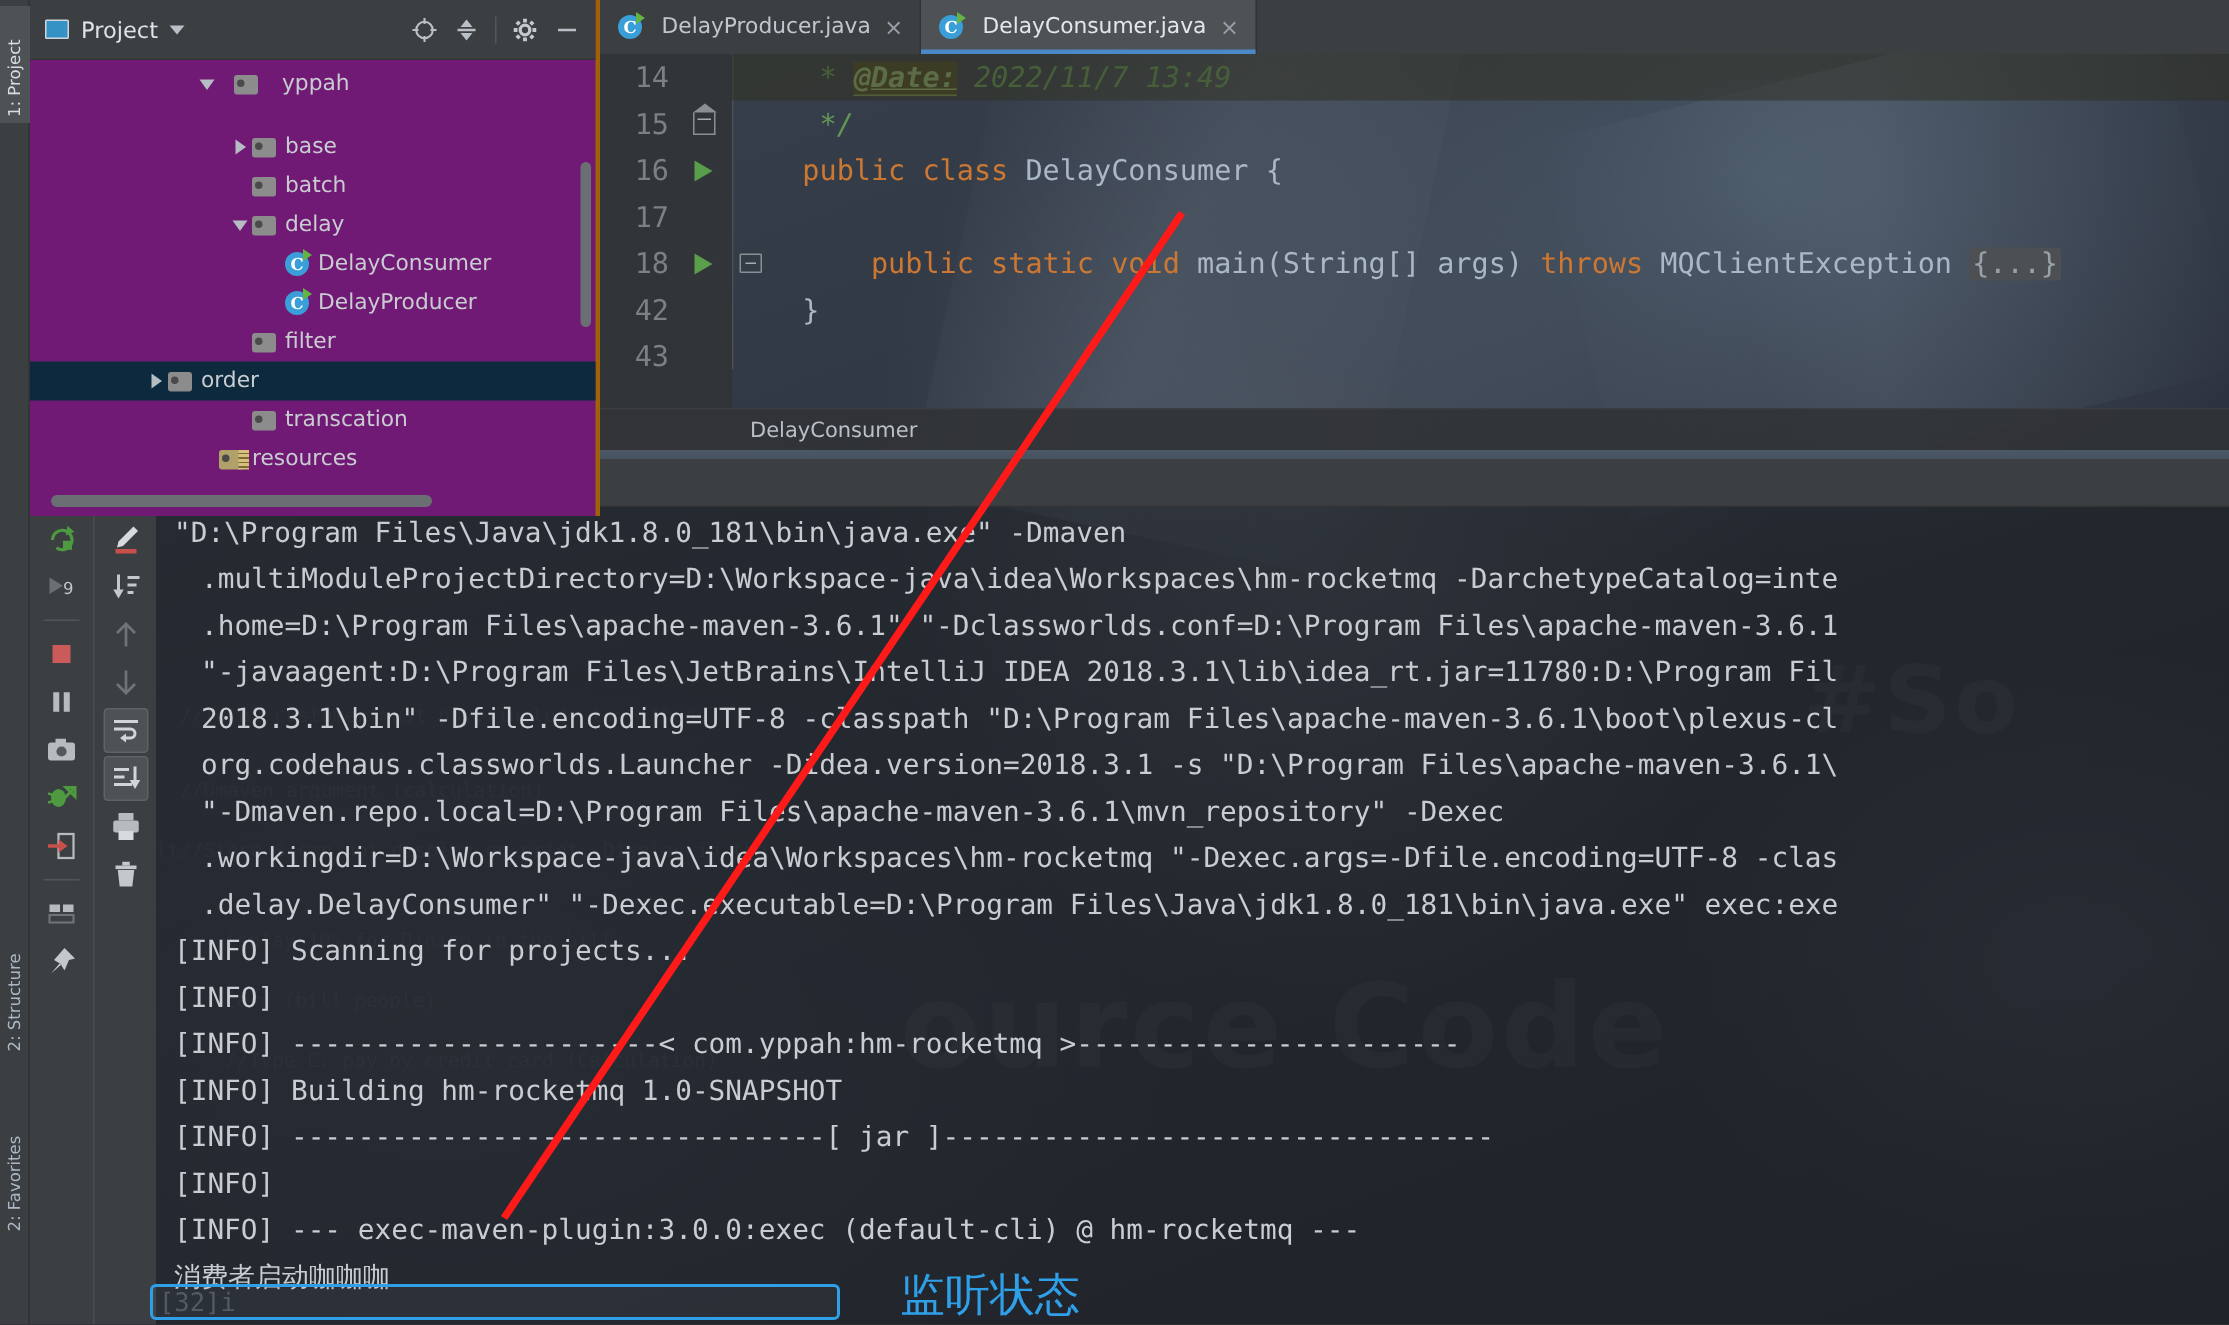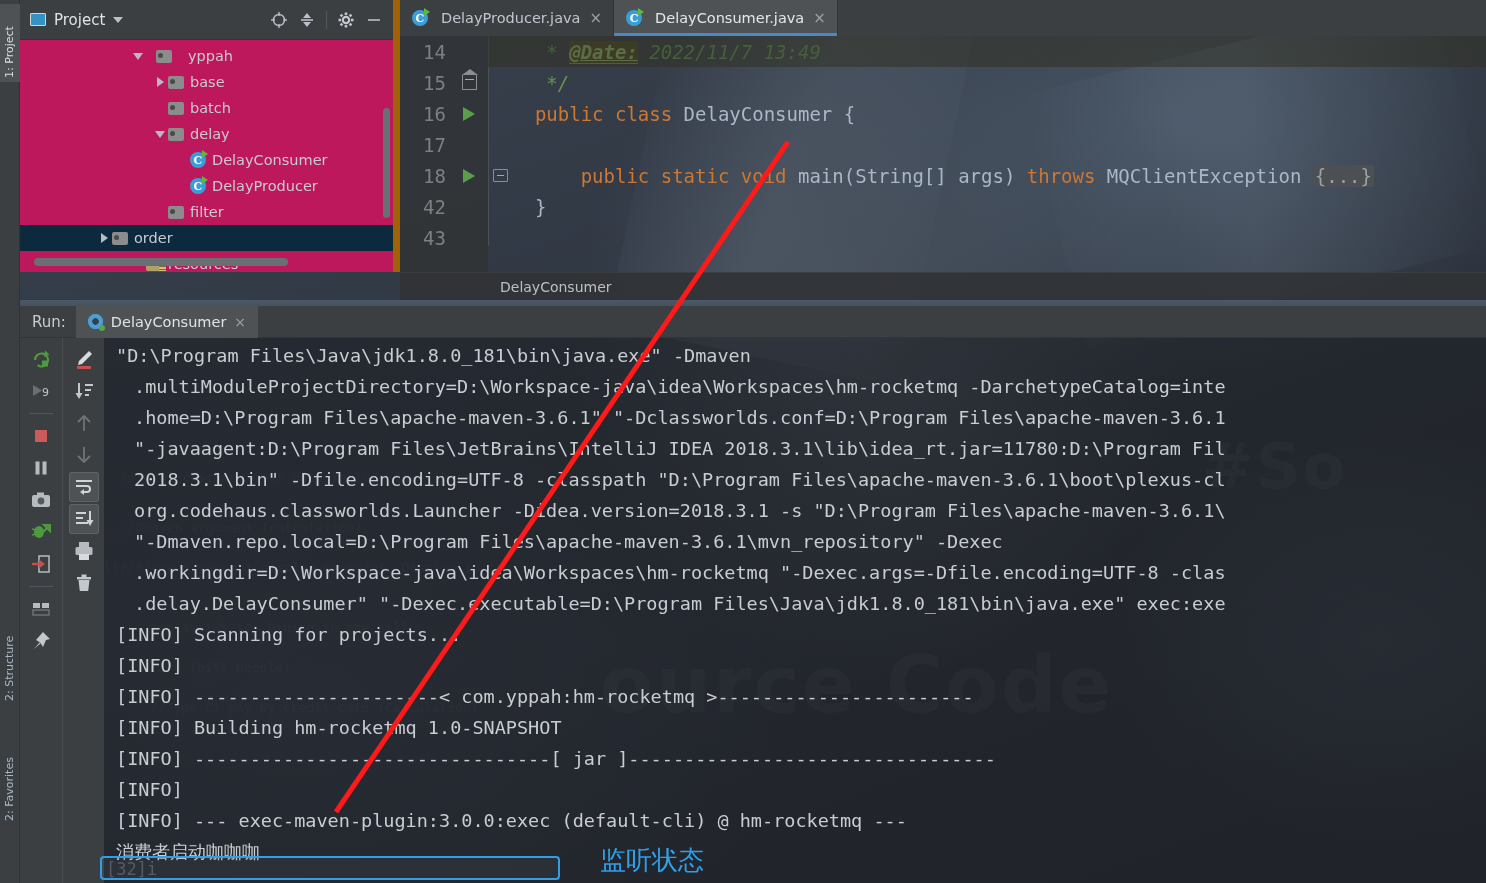--- a/index.html
+++ b/index.html
@@ -50,24 +50,24 @@
     padding: 4px 3px;
     font-family: "DejaVu Sans", sans-serif;
   }
   .vtab.active { background: #4e5254; color: #d8dde3; }
   .vtab-project  { top: 4px; height: 78px; }
   .vtab-structure{ bottom: 178px; height: 92px; }
   .vtab-favorites{ bottom: 58px; height: 100px; }
 
   
   .project-panel {
-    position: absolute; left: 20px; top: 0; width: 380px; height: 272px;
-    background: #be185d;
+    position: absolute; left: 20px; top: 0; width: 380px; height: 344px;
+    background: #701a75;
     z-index: 20;
-    border-right: 7px solid #a16207;
+    border-right: 3px solid #a16207;
   }
   .pp-header {
     height: 40px; display: flex; align-items: center;
     background: #3c3f41;
     border-bottom: 1px solid #323436;
     padding-left: 10px;
   }
   .pp-title-box { display: flex; align-items: center; gap: 8px; }
   .pp-proj-icon {
     width: 16px; height: 13px; background: #3592c4;
@@ -268,21 +268,21 @@
     background: rgba(120,130,140,0.10);
     z-index: 40;
   }
   .sel-box-text {
     position:absolute; left: 106px; top: 859px;
     font-family:"DejaVu Sans Mono", monospace; font-size:17px;
     color: rgba(190,200,210,0.28); z-index: 41; white-space:pre;
   }
   .annot-cn {
     position: absolute; left: 600px; top: 843px;
-    color: #2f9fe8; font-size: 26px; font-family:"DejaVu Sans", sans-serif;
+    color: #2f9fe8; font-size: 30px; font-family:"DejaVu Sans", sans-serif;
     z-index: 41; white-space: nowrap;
   }
 
   
   .red-arrow { position:absolute; inset:0; z-index: 60; pointer-events:none; }
 
   
   .ghost {
     position:absolute; color: rgba(175,190,205,0.09);
     font-family:"DejaVu Sans Mono", monospace; white-space:pre;
@@ -368,21 +368,21 @@
     </div>
 
     <div class="tree" id="tree">
         <div class="tree-row" style="padding-left: 110px; gap: 10px;">
           <span class="tw">
             <span class="arrow-down"></span>
           </span>
           <span class="ic-folder"></span>
           <span class="tree-label">yppah</span>
         </div>
-        <div class="tree-row" style="padding-left: 132px;">
+        <div class="tree-row" style="padding-left: 132px; margin-top: 16px;">
           <span class="tw">
             <span class="arrow-right"></span>
           </span>
           <span class="ic-folder"></span>
           <span class="tree-label">base</span>
         </div>
         <div class="tree-row" style="padding-left: 132px;">
           <span class="tw"></span>
           <span class="ic-folder"></span>
           <span class="tree-label">batch</span>
@@ -408,20 +408,25 @@
           <span class="tw"></span>
           <span class="ic-folder"></span>
           <span class="tree-label">filter</span>
         </div>
         <div class="tree-row selected" style="padding-left: 76px;">
           <span class="tw">
             <span class="arrow-right"></span>
           </span>
           <span class="ic-folder"></span>
           <span class="tree-label">order</span>
+        </div>
+        <div class="tree-row" style="padding-left: 132px;">
+          <span class="tw"></span>
+          <span class="ic-folder"></span>
+          <span class="tree-label">transcation</span>
         </div>
         <div class="tree-row" style="padding-left: 110px;">
           <span class="tw"></span>
           <span class="ic-folder ic-folder-res"></span>
           <span class="tree-label">resources</span>
         </div>
       </div>
 
     <div class="pp-scroll-v"></div>
     <div class="pp-scroll-h"></div>

